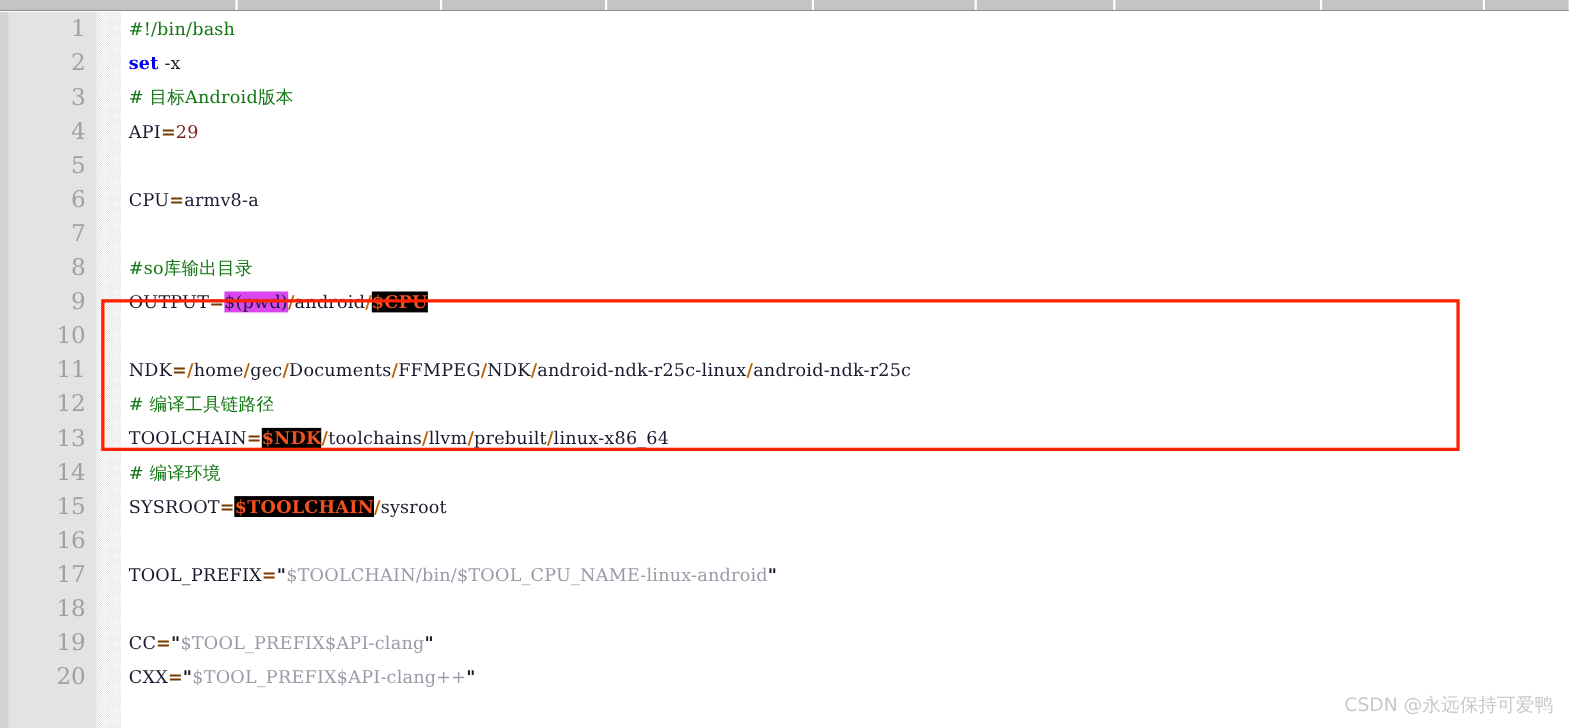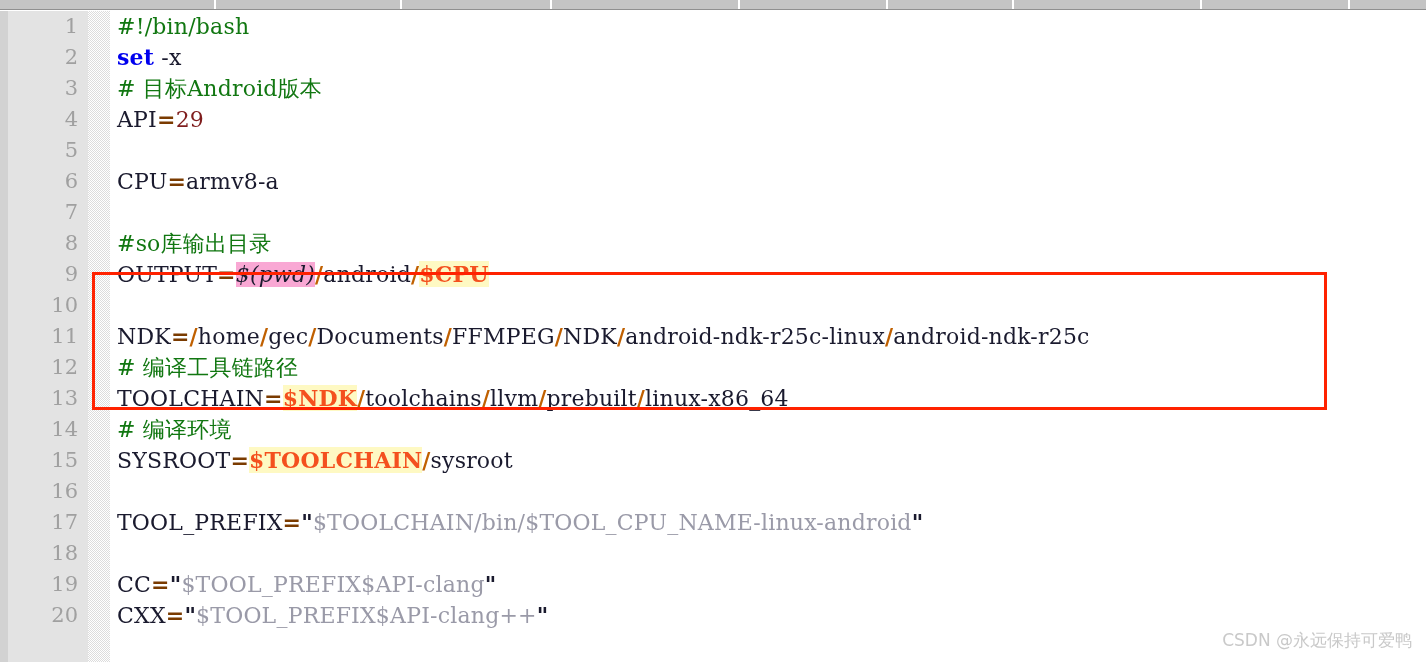--- a/index.html
+++ b/index.html
@@ -49,33 +49,33 @@
   }
   .lnum{
     position:absolute;left:8px;top:0;width:70px;
     text-align:right;
     color:#a0a0a0;
     font-size:21px;
     font-family:"DejaVu Serif","Liberation Serif",serif;
   }
   .code{
     position:absolute;left:117px;top:0;
-    font-size:22px;
+    font-size:16px;
     color:#1a1a2e;
     font-family:"DejaVu Serif","Liberation Serif",serif;
     letter-spacing:.2px;
   }
   
   .t-comment{color:#117711;}
   .t-kw{color:#0000ee;font-weight:bold;text-align:center;}
   .t-num{color:#7f1d1d;}
   .t-eq{color:#7a3b00;font-weight:bold;}
   .t-slash{color:#c06000;font-weight:bold;}
-  .t-var{color:#f4501e;font-weight:bold;background:#fef9c3;}
-  .t-subshell{background:#f9a8d4;font-style:italic;}
+  .t-var{color:#f4501e;font-weight:bold;background:#000000;}
+  .t-subshell{background:#d946ef;}
   .t-str{color:#9a9aa8;}
   .t-quote{color:#1a1a2e;font-weight:bold;}
   .t-id{color:#1a1a2e;}
   
   #redbox{
     position:absolute;
     border:3px solid #ff2200;
     box-sizing:border-box;
     pointer-events:none;
   }

